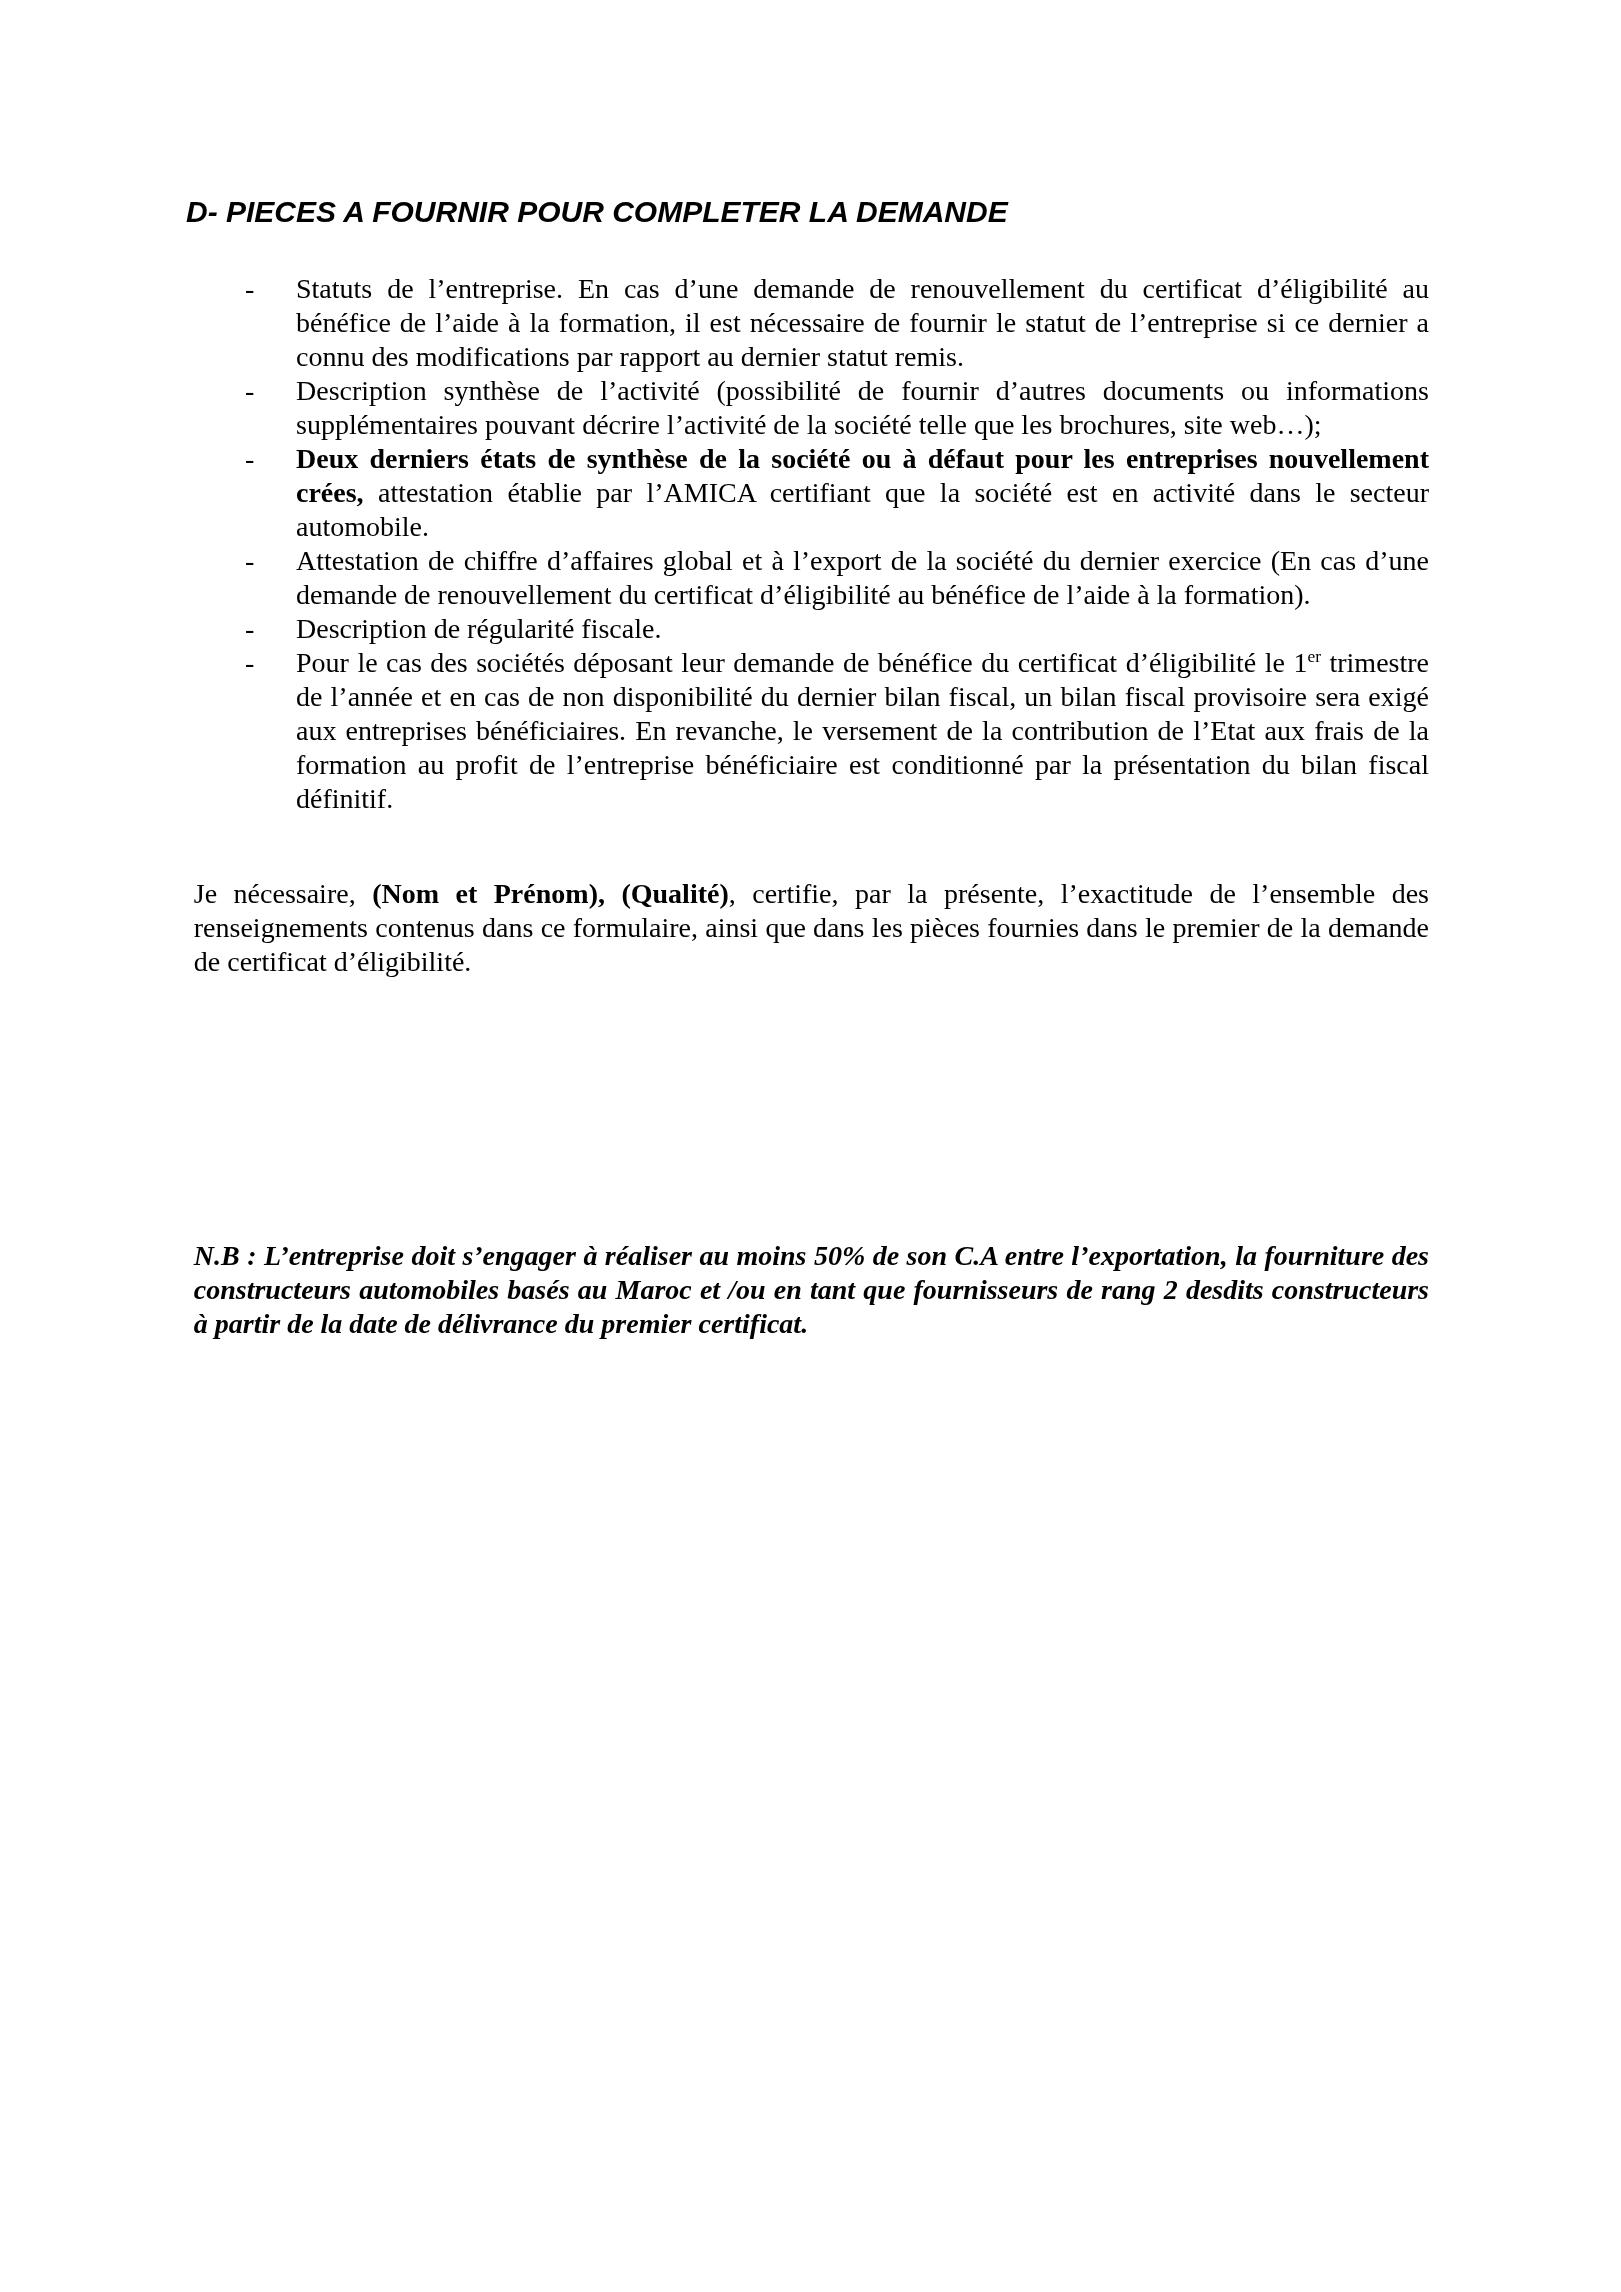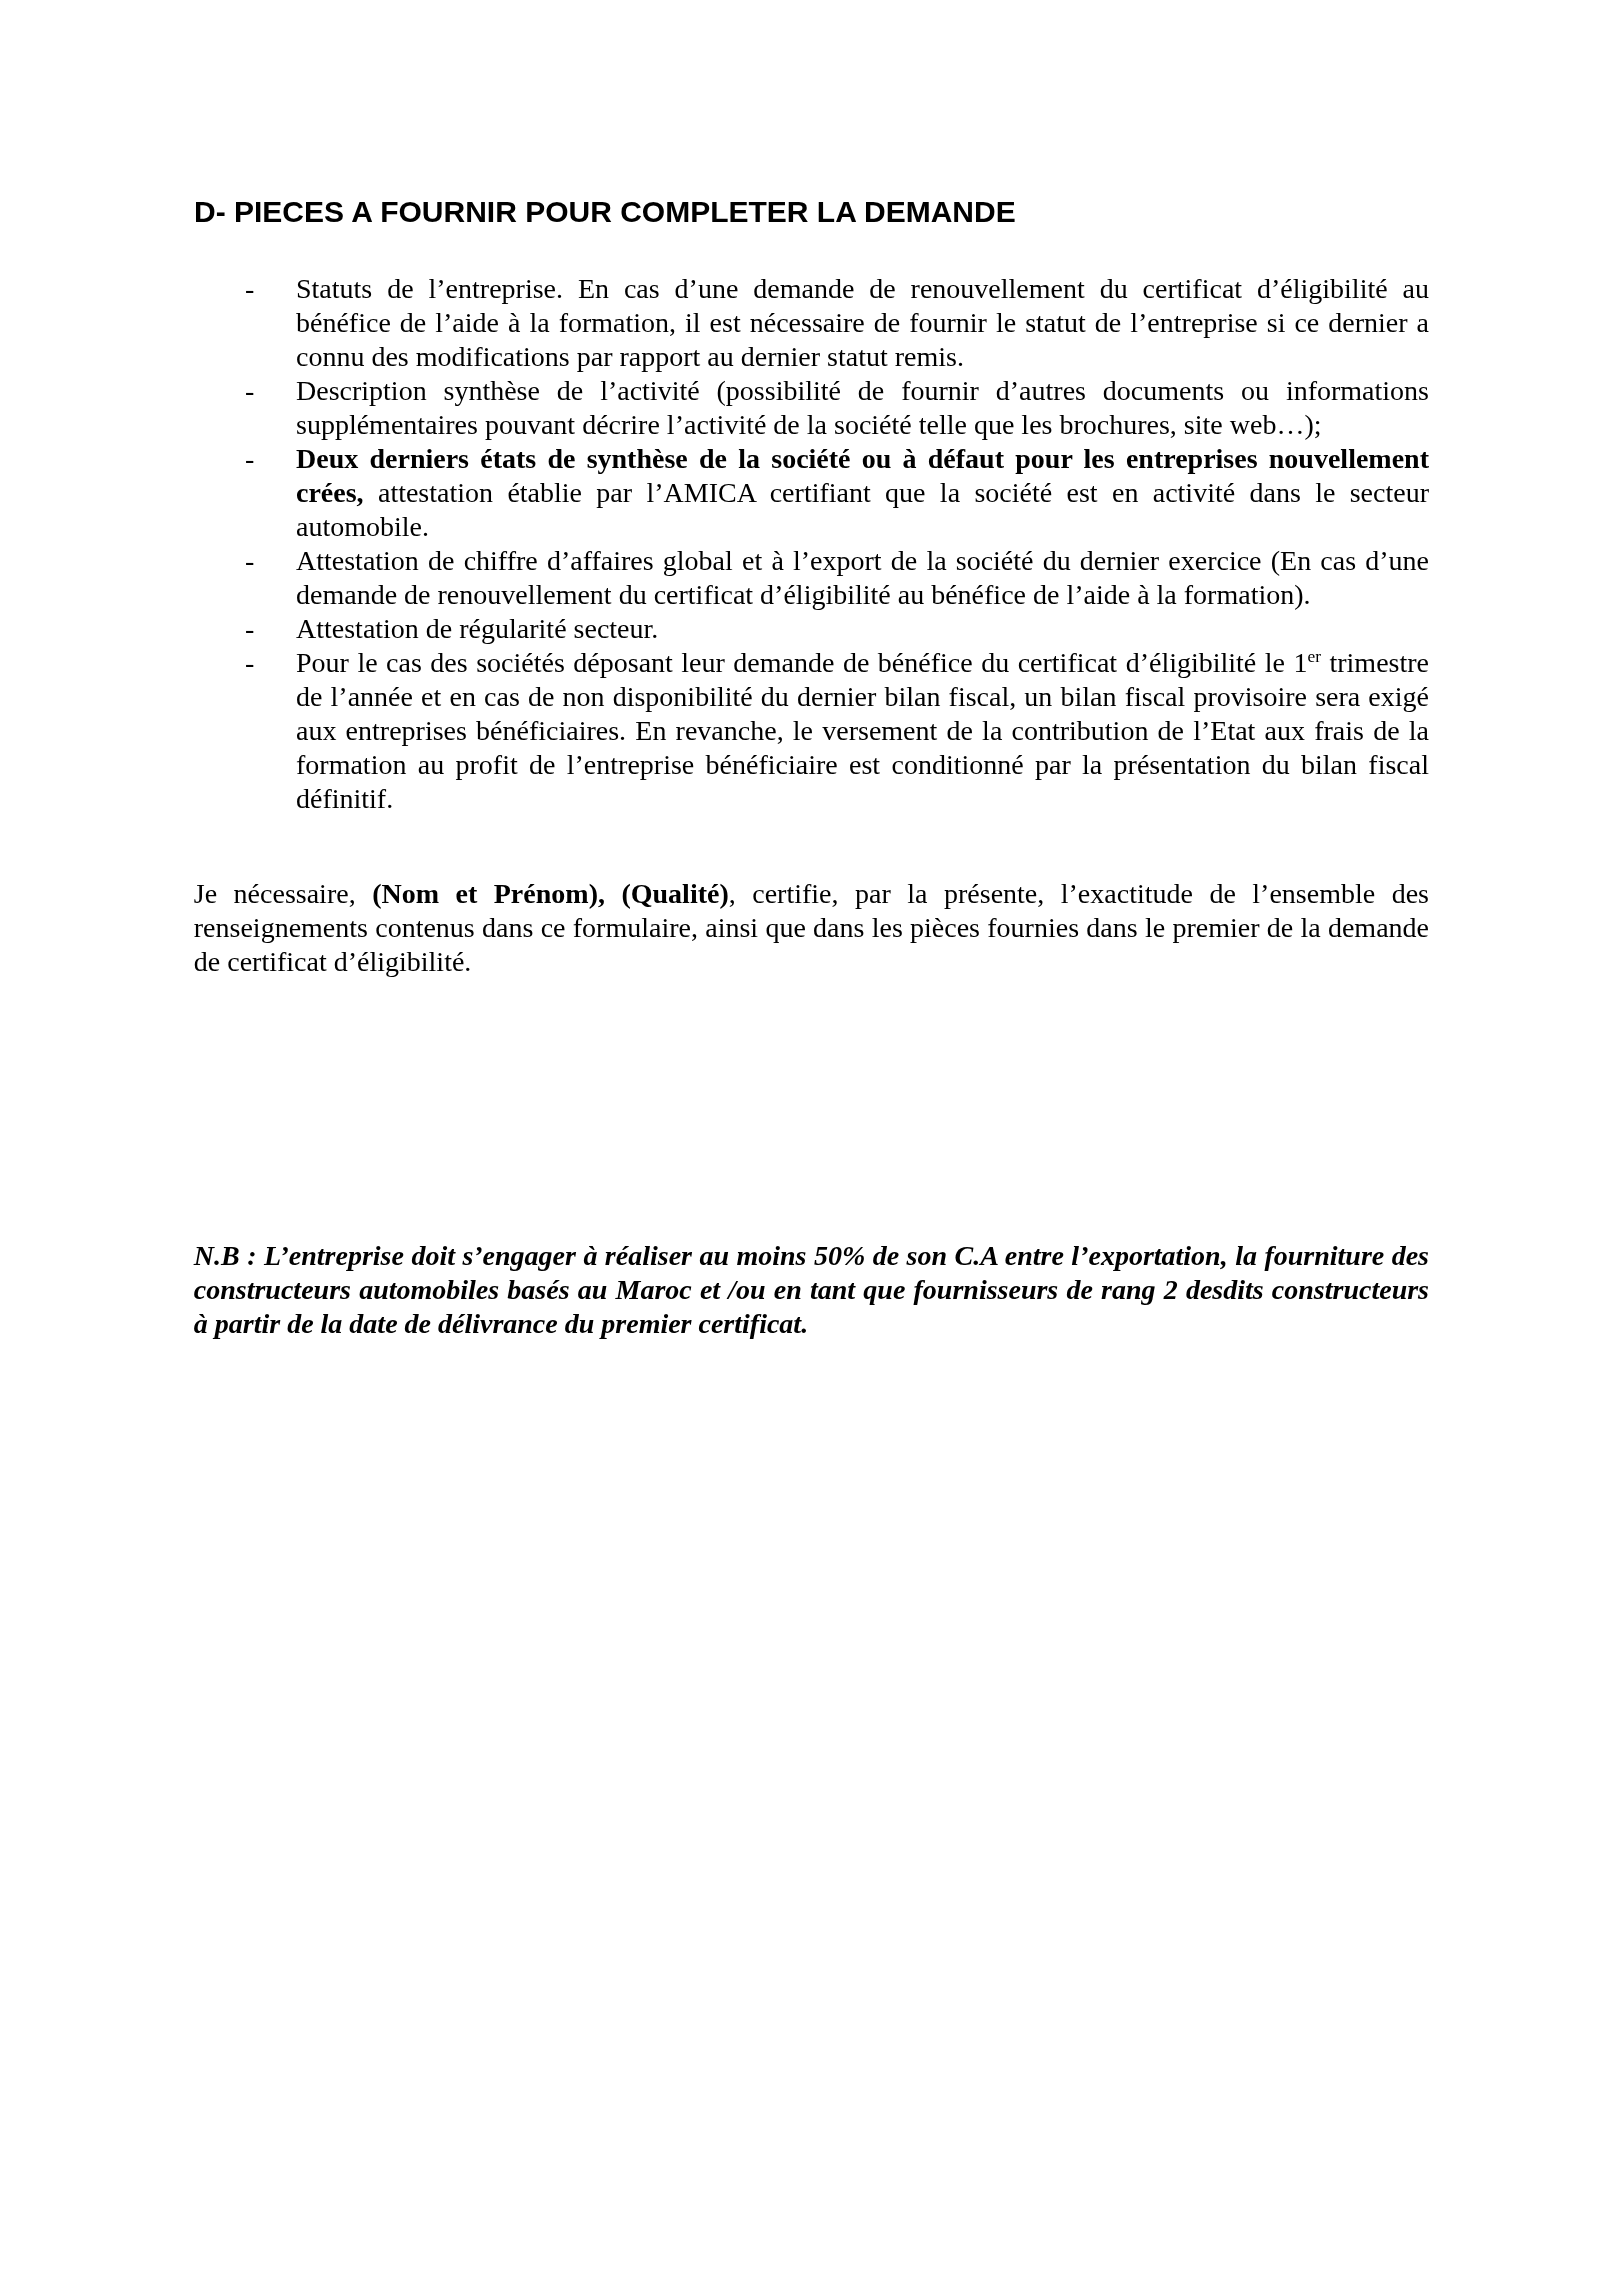--- a/index.html
+++ b/index.html
@@ -10,24 +10,25 @@
       background: #ffffff;
       color: #000000;
       font-family: "Liberation Serif", "DejaVu Serif", serif;
       font-size: 28px;
       line-height: 34px;
       overflow: hidden;
     }
     .content { padding: 194px 192px 0 186px; }
     .doc-title {
       font-family: "Liberation Sans", "DejaVu Sans", sans-serif;
+      font-style: italic;
       font-weight: bold;
       font-size: 30px;
       line-height: 35px;
-      margin: 0 0 43px 8px;
+      margin: 0 0 43px 0;
       white-space: nowrap;
     }
     ul.bullets { list-style: none; margin: 0; padding: 0; }
     ul.bullets li { position: relative; padding-left: 110px; text-align: justify; }
     ul.bullets li .marker { position: absolute; left: 59px; top: 0; }
     .para { margin: 61px 0 0 7.8px; text-align: justify; }
     .fait { margin: 54px 0 0 7.8px; }
     .nb   { margin: 260px 0 0 7.8px; text-align: justify; font-weight: bold; font-style: italic; }
     sup { font-size: 0.62em; vertical-align: super; line-height: 0; }
     b { font-weight: bold; }
@@ -52,21 +53,21 @@
       <li>
         <span class="marker">-</span>
         <b>Deux derniers états de synthèse  de la société ou à défaut pour les entreprises nouvellement crées,</b><span> attestation établie par l’AMICA certifiant que la société est en activité dans le secteur automobile.</span>
       </li>
       <li>
         <span class="marker">-</span>
         <span>Attestation de chiffre d’affaires global et à l’export de la société du dernier exercice (En cas d’une demande de renouvellement du certificat d’éligibilité au bénéfice de l’aide à la formation).</span>
       </li>
       <li>
         <span class="marker">-</span>
-        <span>Attestation de régularité secteur.</span>
+        <span>Description de régularité fiscale.</span>
       </li>
       <li>
         <span class="marker">-</span>
         <span>Pour le cas des sociétés déposant leur demande de bénéfice du certificat d’éligibilité le 1</span><sup>er</sup><span> trimestre de l’année et en cas de non disponibilité du dernier bilan fiscal, un bilan fiscal provisoire sera exigé aux entreprises bénéficiaires. En revanche, le versement de la contribution de l’Etat aux frais de la formation au profit de l’entreprise bénéficiaire est conditionné par la présentation du bilan fiscal définitif.</span>
       </li>
     </ul>
 
     <p class="para"><span>Je nécessaire,  </span><b>(Nom et Prénom), (Qualité)</b><span>, certifie, par la présente, l’exactitude de l’ensemble des renseignements contenus dans ce formulaire, ainsi que dans les pièces fournies dans le premier de la demande de certificat d’éligibilité.</span></p>
 
 

